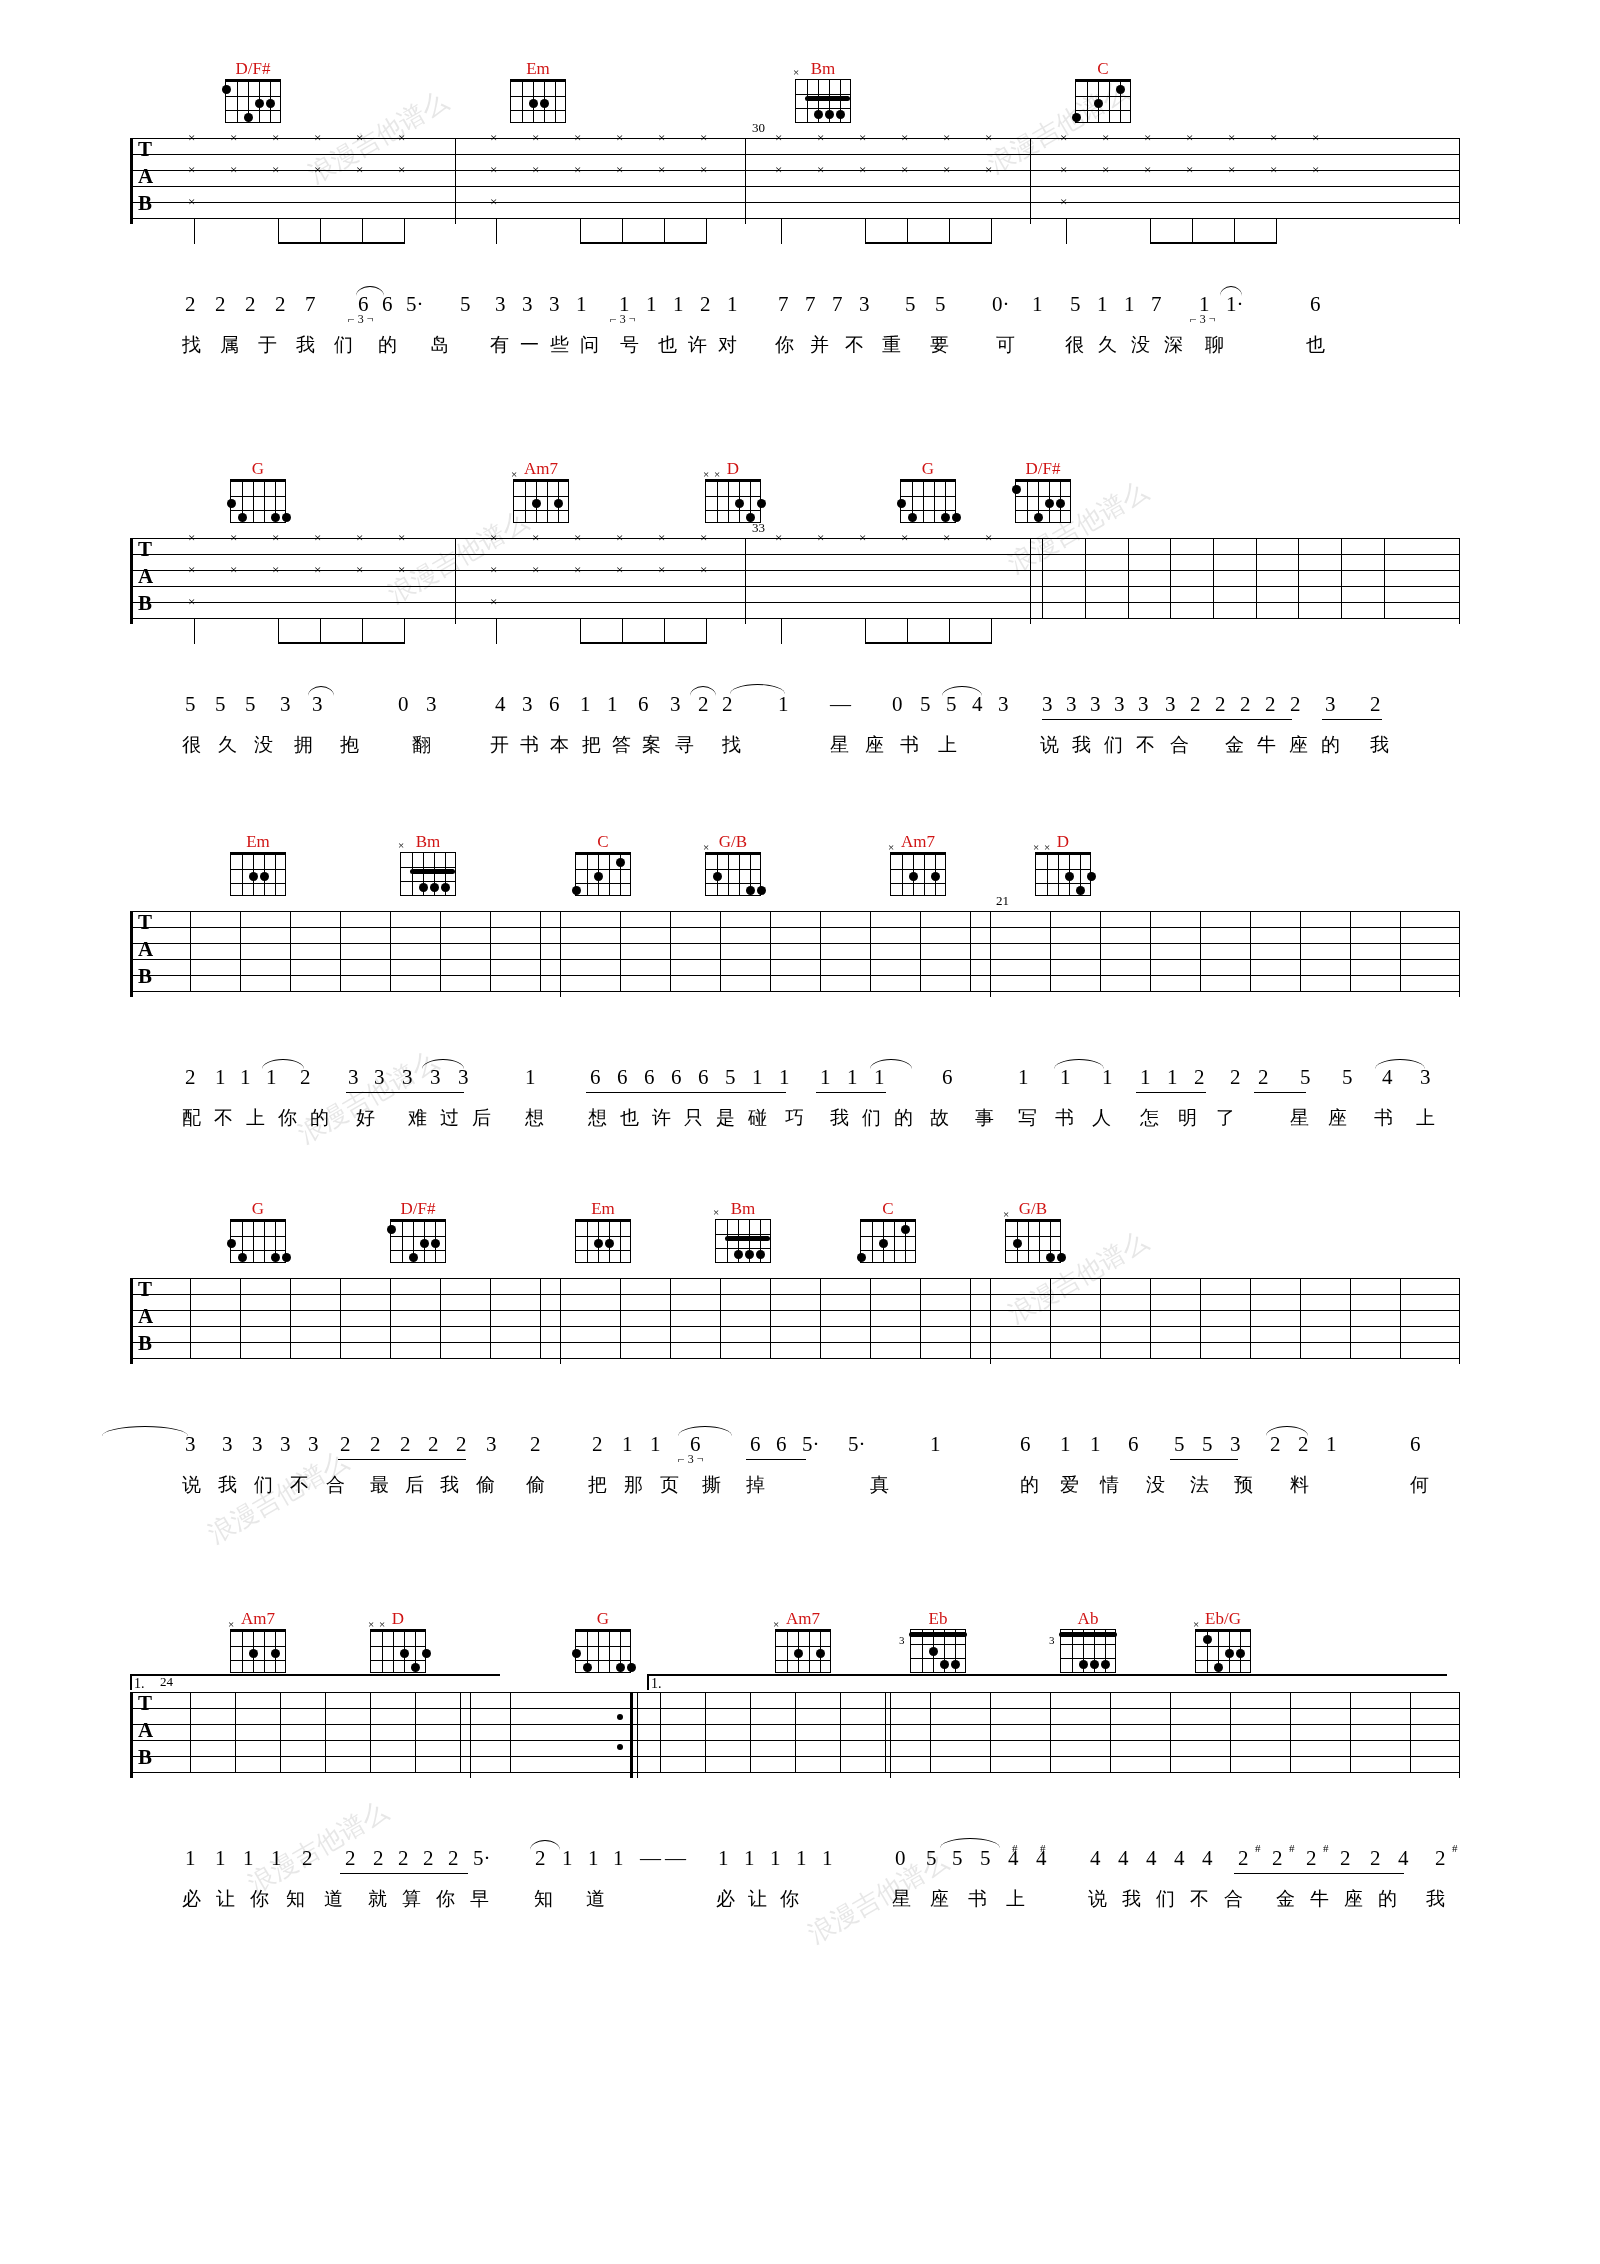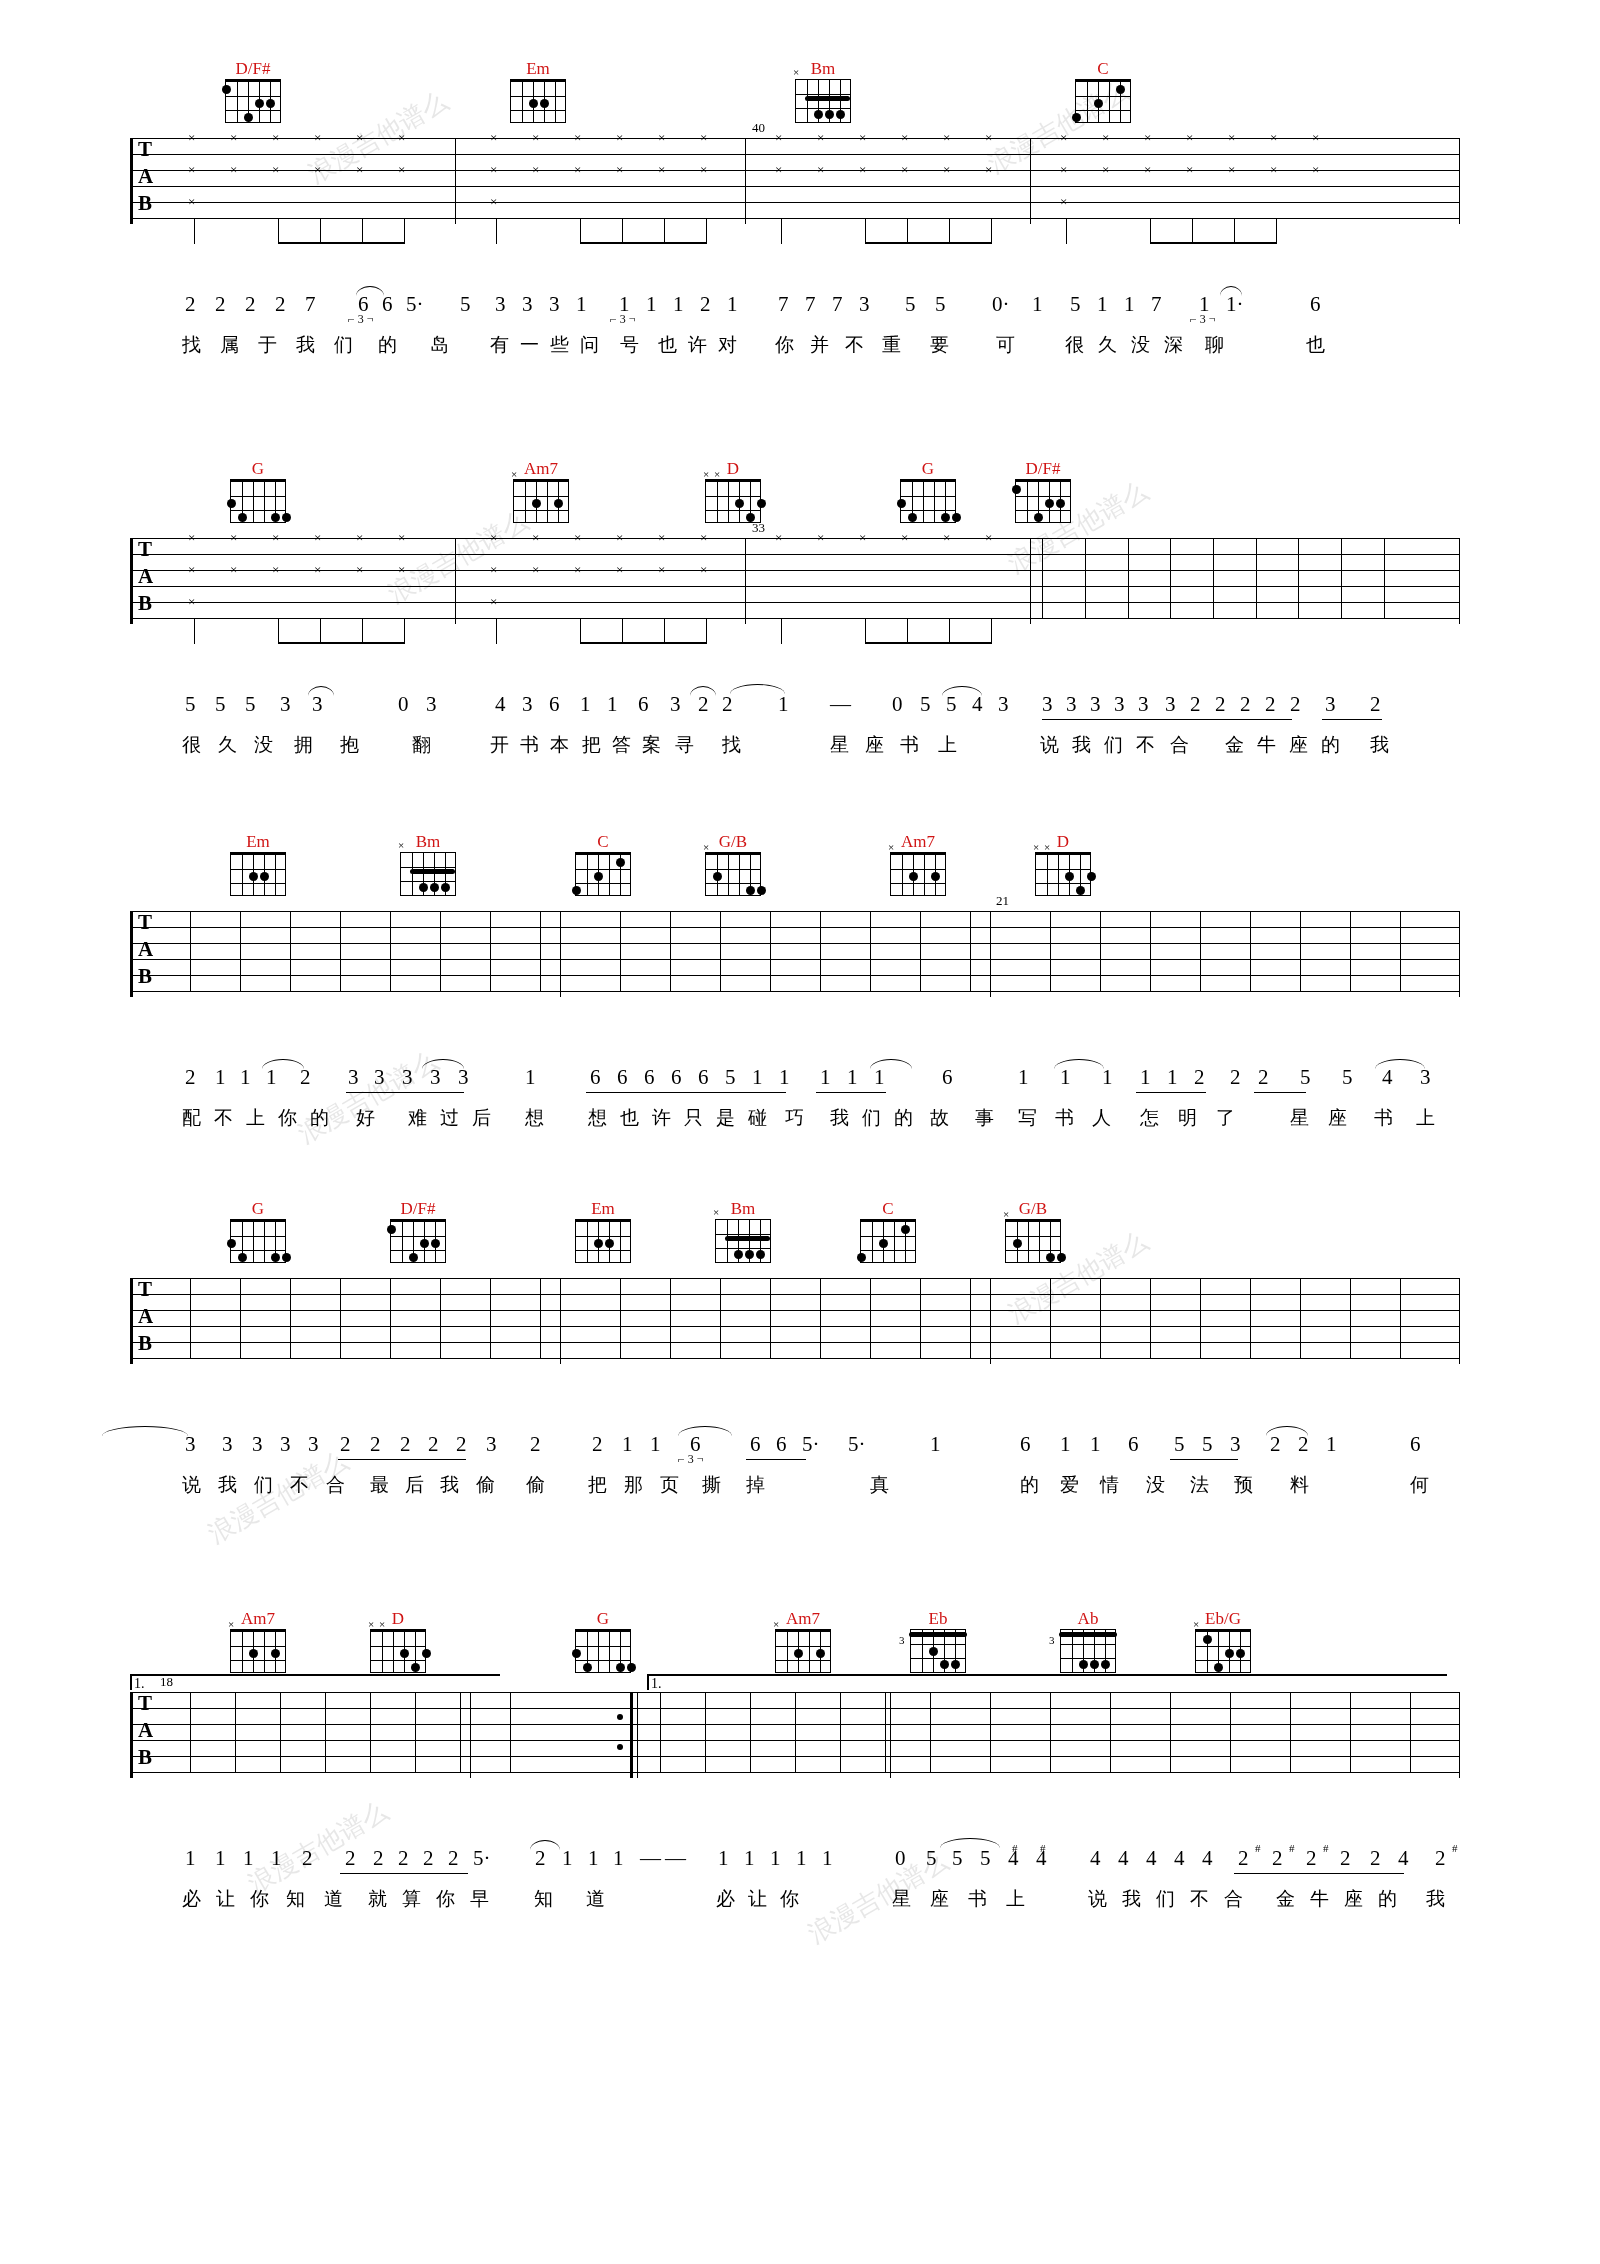--- a/index.html
+++ b/index.html
@@ -134,21 +134,21 @@
       <div class="bar thick" style="left:0"></div>
       <div class="bar" style="left:325px"></div>
         <div class="bar" style="left:615px"></div>
         <div class="bar" style="left:900px"></div>
         <div class="bar" style="left:1329px"></div>
       <div class="tabword">
         <span>T</span>
           <span>A</span>
           <span>B</span>
       </div>
-      <div class="measnum" style="left:622px;top:-18px;">40</div>
+      <div class="measnum" style="left:622px;top:-18px;">30</div>
 
       <div class="xm" style="left:58px;top:-7px;">×</div>
         <div class="xm" style="left:100px;top:-7px;">×</div>
         <div class="xm" style="left:142px;top:-7px;">×</div>
         <div class="xm" style="left:184px;top:-7px;">×</div>
         <div class="xm" style="left:226px;top:-7px;">×</div>
         <div class="xm" style="left:268px;top:-7px;">×</div>
       <div class="xm" style="left:58px;top:25px;">×</div>
         <div class="xm" style="left:100px;top:25px;">×</div>
         <div class="xm" style="left:142px;top:25px;">×</div>
@@ -1087,21 +1087,21 @@
       <div class="bar" style="left:340px"></div>
       <div class="bar thick" style="left:500px"></div>
       <div class="bar" style="left:507px"></div>
       <div class="bar" style="left:760px"></div>
       <div class="bar" style="left:1329px"></div>
       <div class="tabword">
         <span>T</span>
           <span>A</span>
           <span>B</span>
       </div>
-      <div class="measnum" style="left:30px;top:-18px;">18</div>
+      <div class="measnum" style="left:30px;top:-18px;">24</div>
 
       <div style="position:absolute;left:487px;top:22px;width:6px;height:6px;border-radius:50%;background:#000;"></div>
       <div style="position:absolute;left:487px;top:52px;width:6px;height:6px;border-radius:50%;background:#000;"></div>
       <div class="stem" style="left:60px;top:0;height:80px;"></div>
       <div class="stem" style="left:105px;top:0;height:80px;"></div>
       <div class="stem" style="left:150px;top:0;height:80px;"></div>
       <div class="stem" style="left:195px;top:0;height:80px;"></div>
       <div class="stem" style="left:240px;top:0;height:80px;"></div>
       <div class="stem" style="left:285px;top:0;height:80px;"></div>
       <div class="stem" style="left:330px;top:0;height:80px;"></div>

